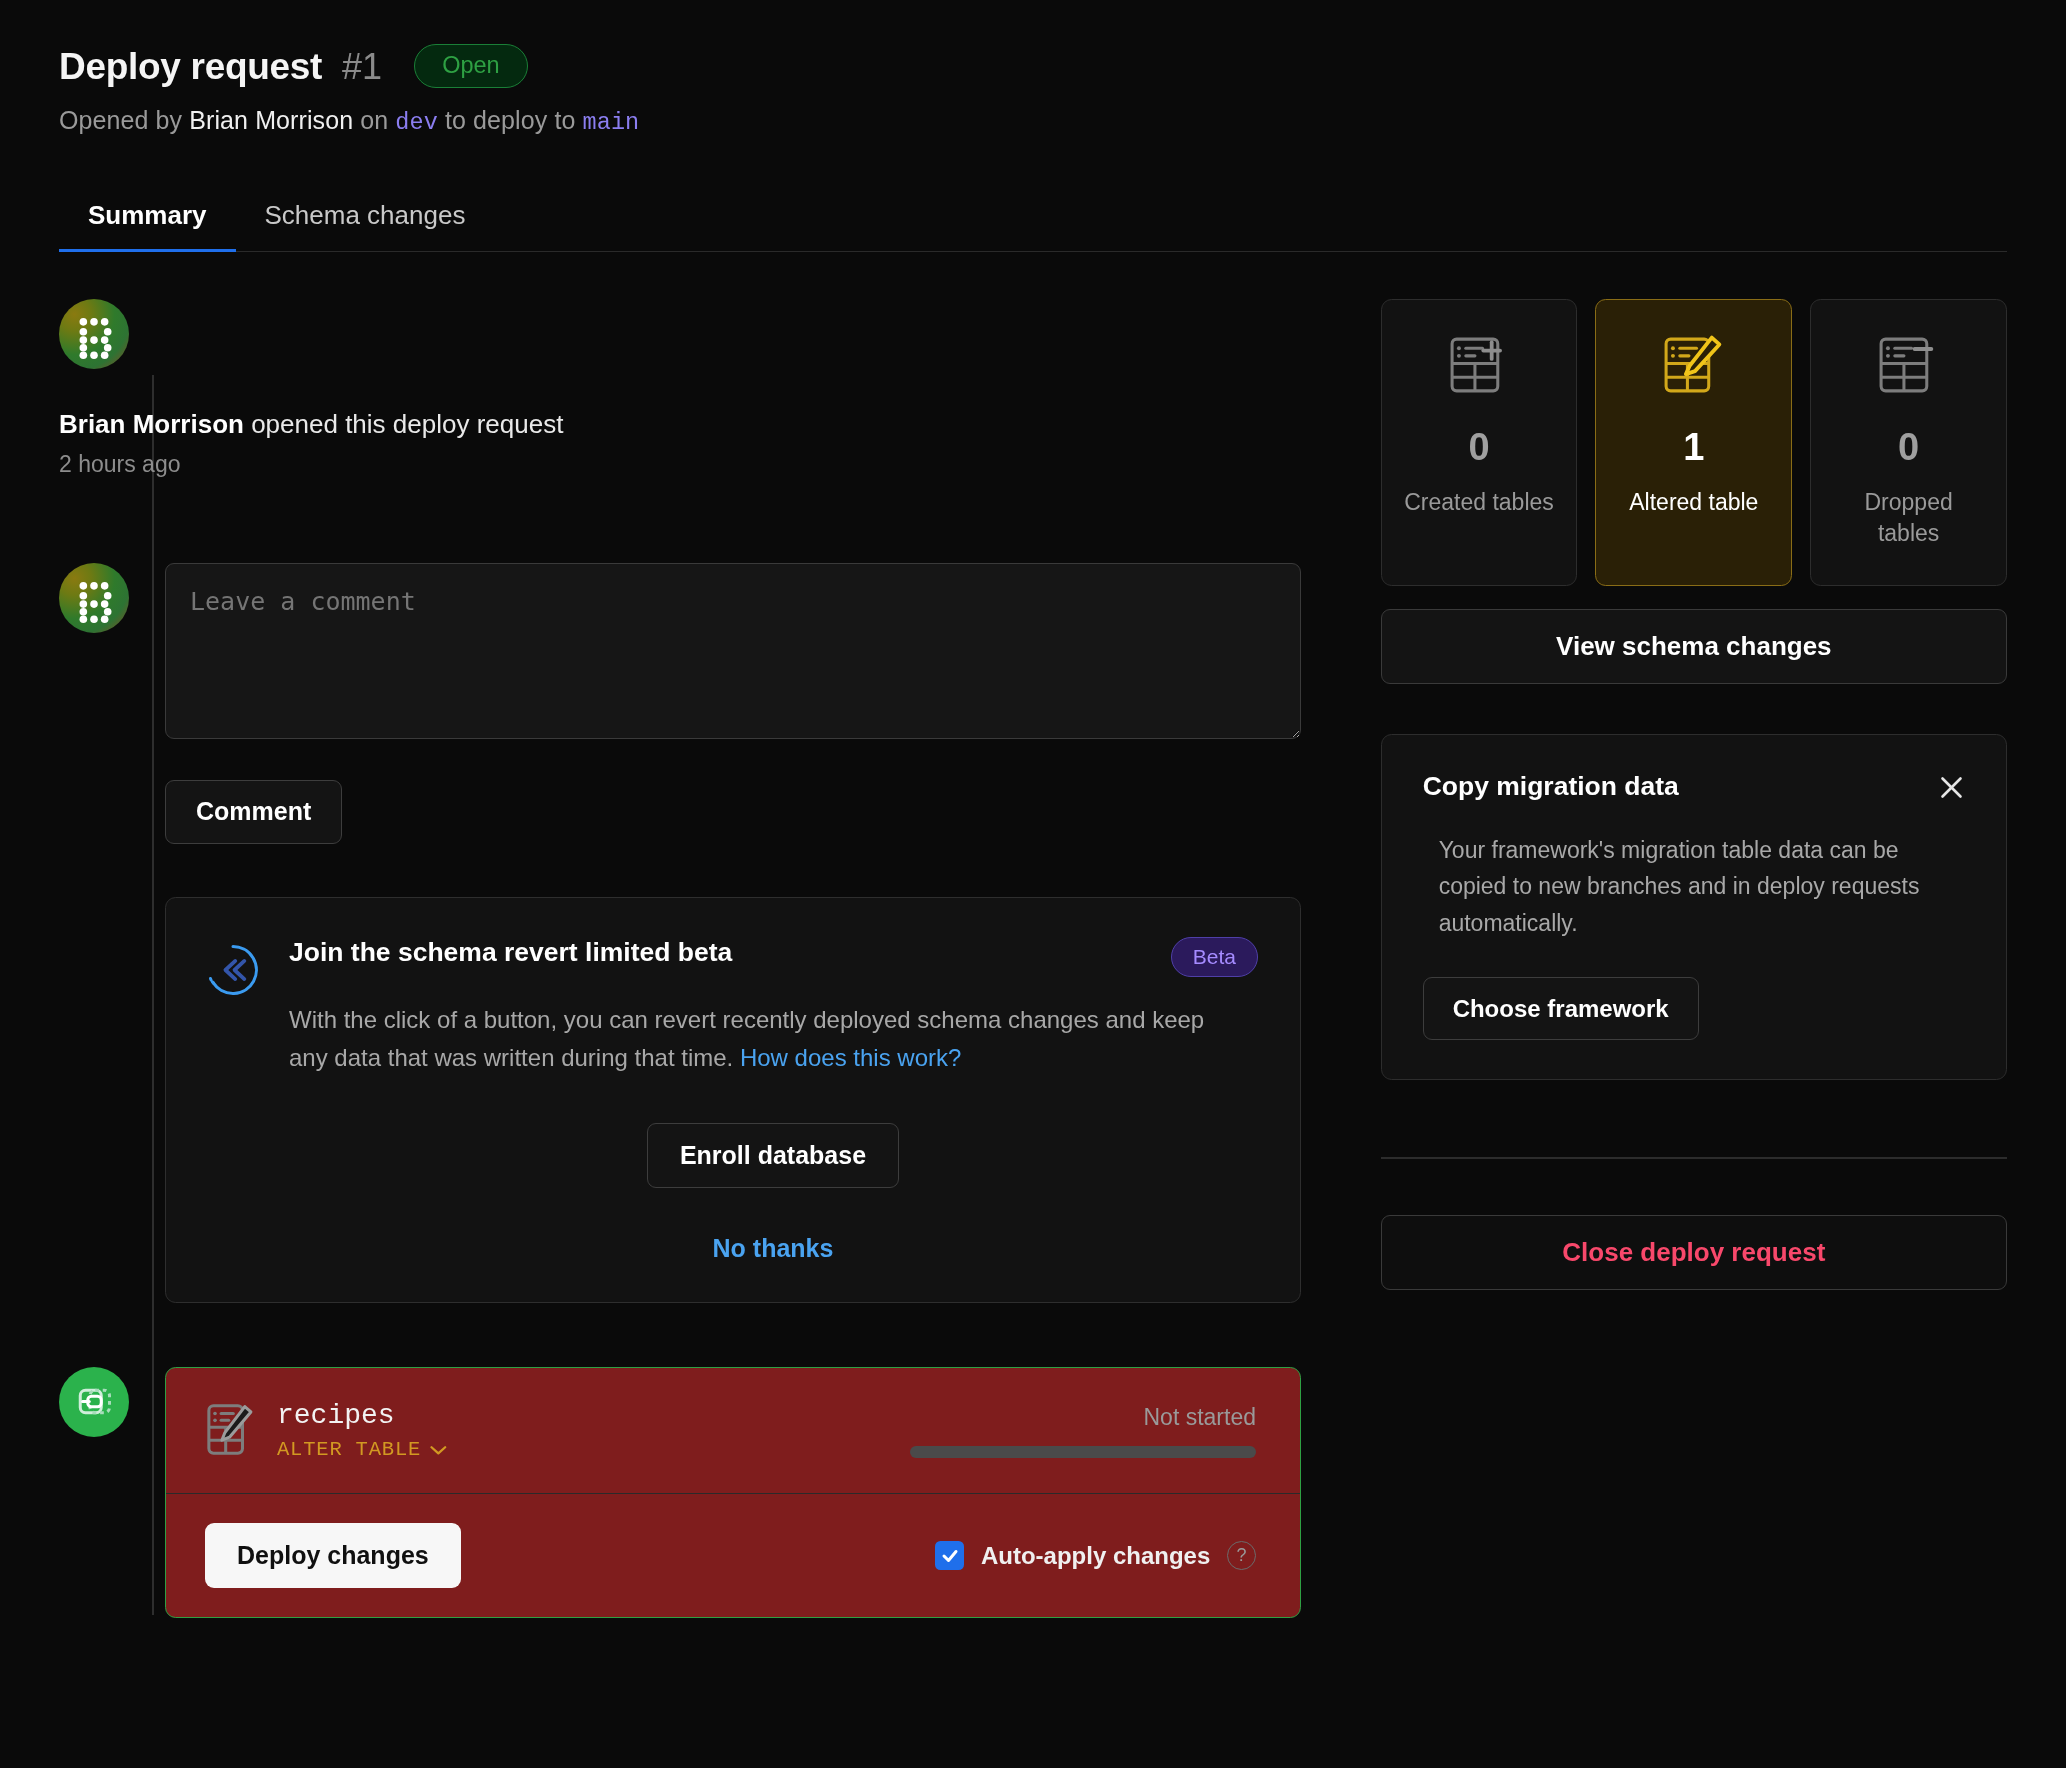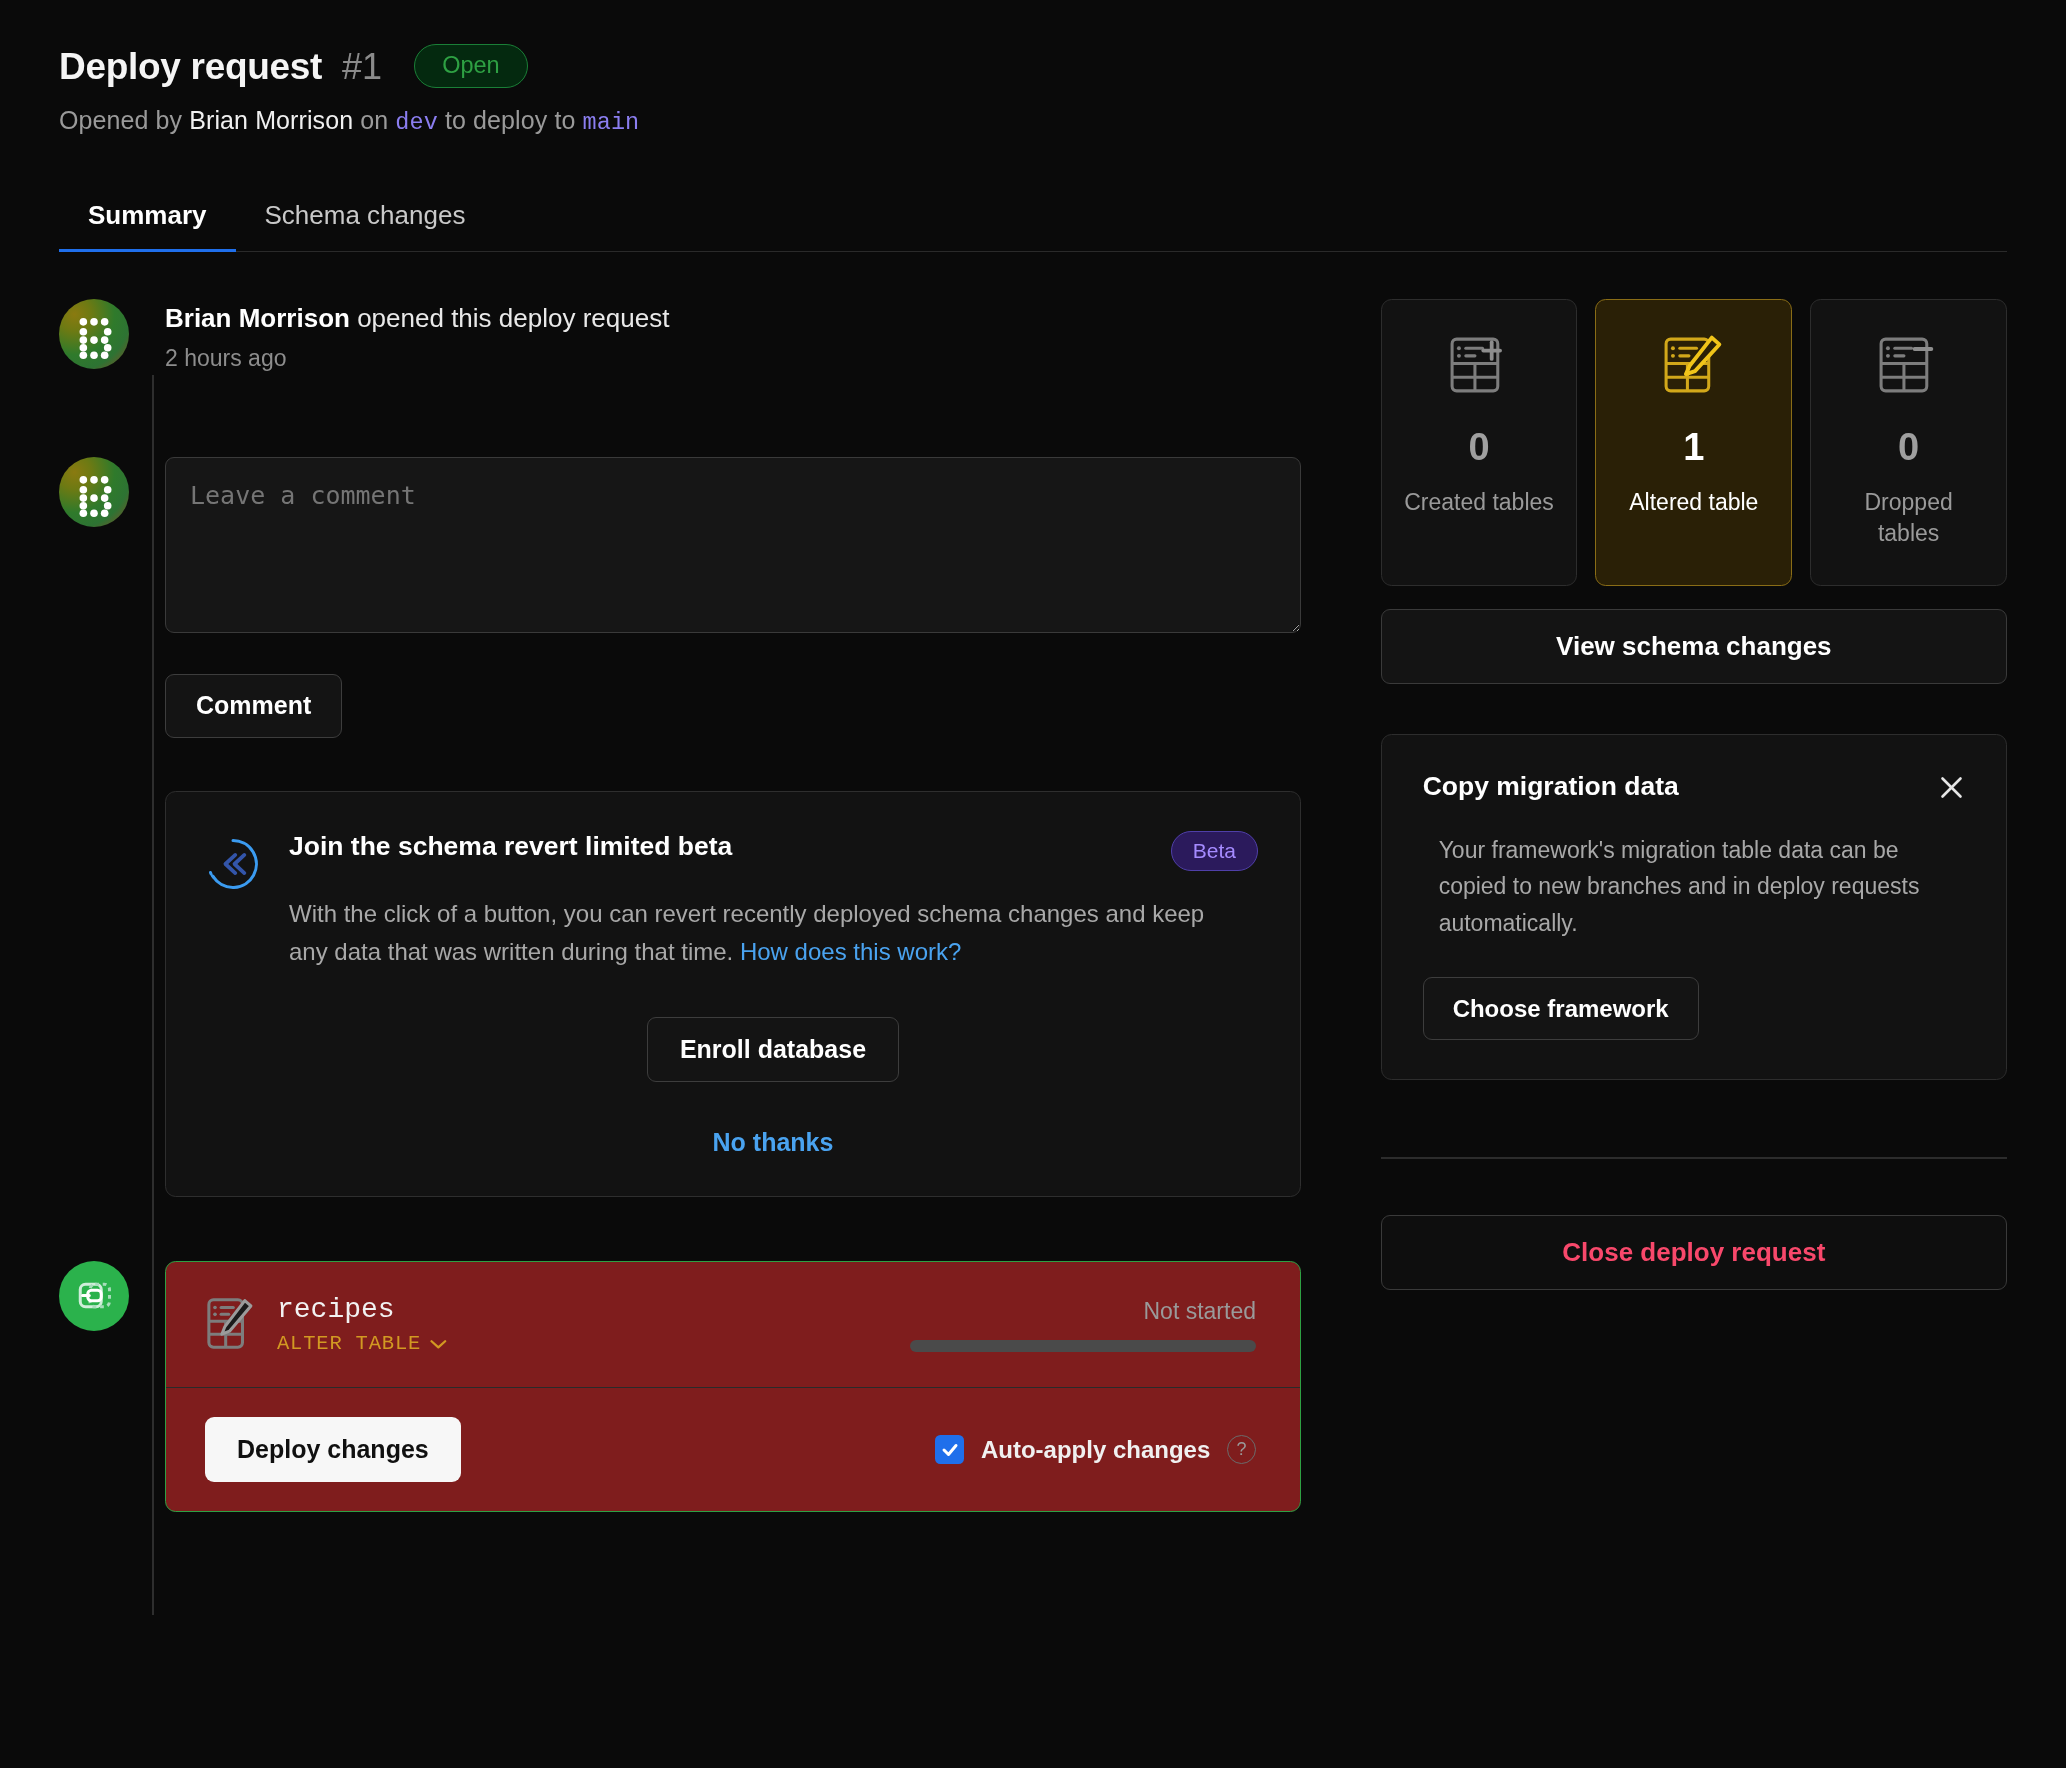--- a/index.html
+++ b/index.html
@@ -80,21 +80,21 @@
 
   
   .tl-line {
     position: absolute;
     left: 93px;
     top: 76px;
     width: 2.3px;
     height: 1240px;
     background: #2e2e2e;
   }
-  .tl-row { display: flex; gap: 36px; position: relative; z-index: 2; }
+  .tl-row { display: flex; gap: 36px; position: relative; z-index: 2; flex-direction: column; }
   .avatar {
     width: 70px; height: 70px;
     border-radius: 50%;
     flex: 0 0 70px;
     background: radial-gradient(circle at 22% 22%, #8a7a10 0%, #6d7a13 22%, #2f7a2b 52%, #2d7333 72%, #8a4a22 100%);
     position: relative;
     overflow: hidden;
   }
   .avatar svg { position: absolute; left: 0; top: 0; }
   .tl-head-txt { padding-top: 4.6px; }

